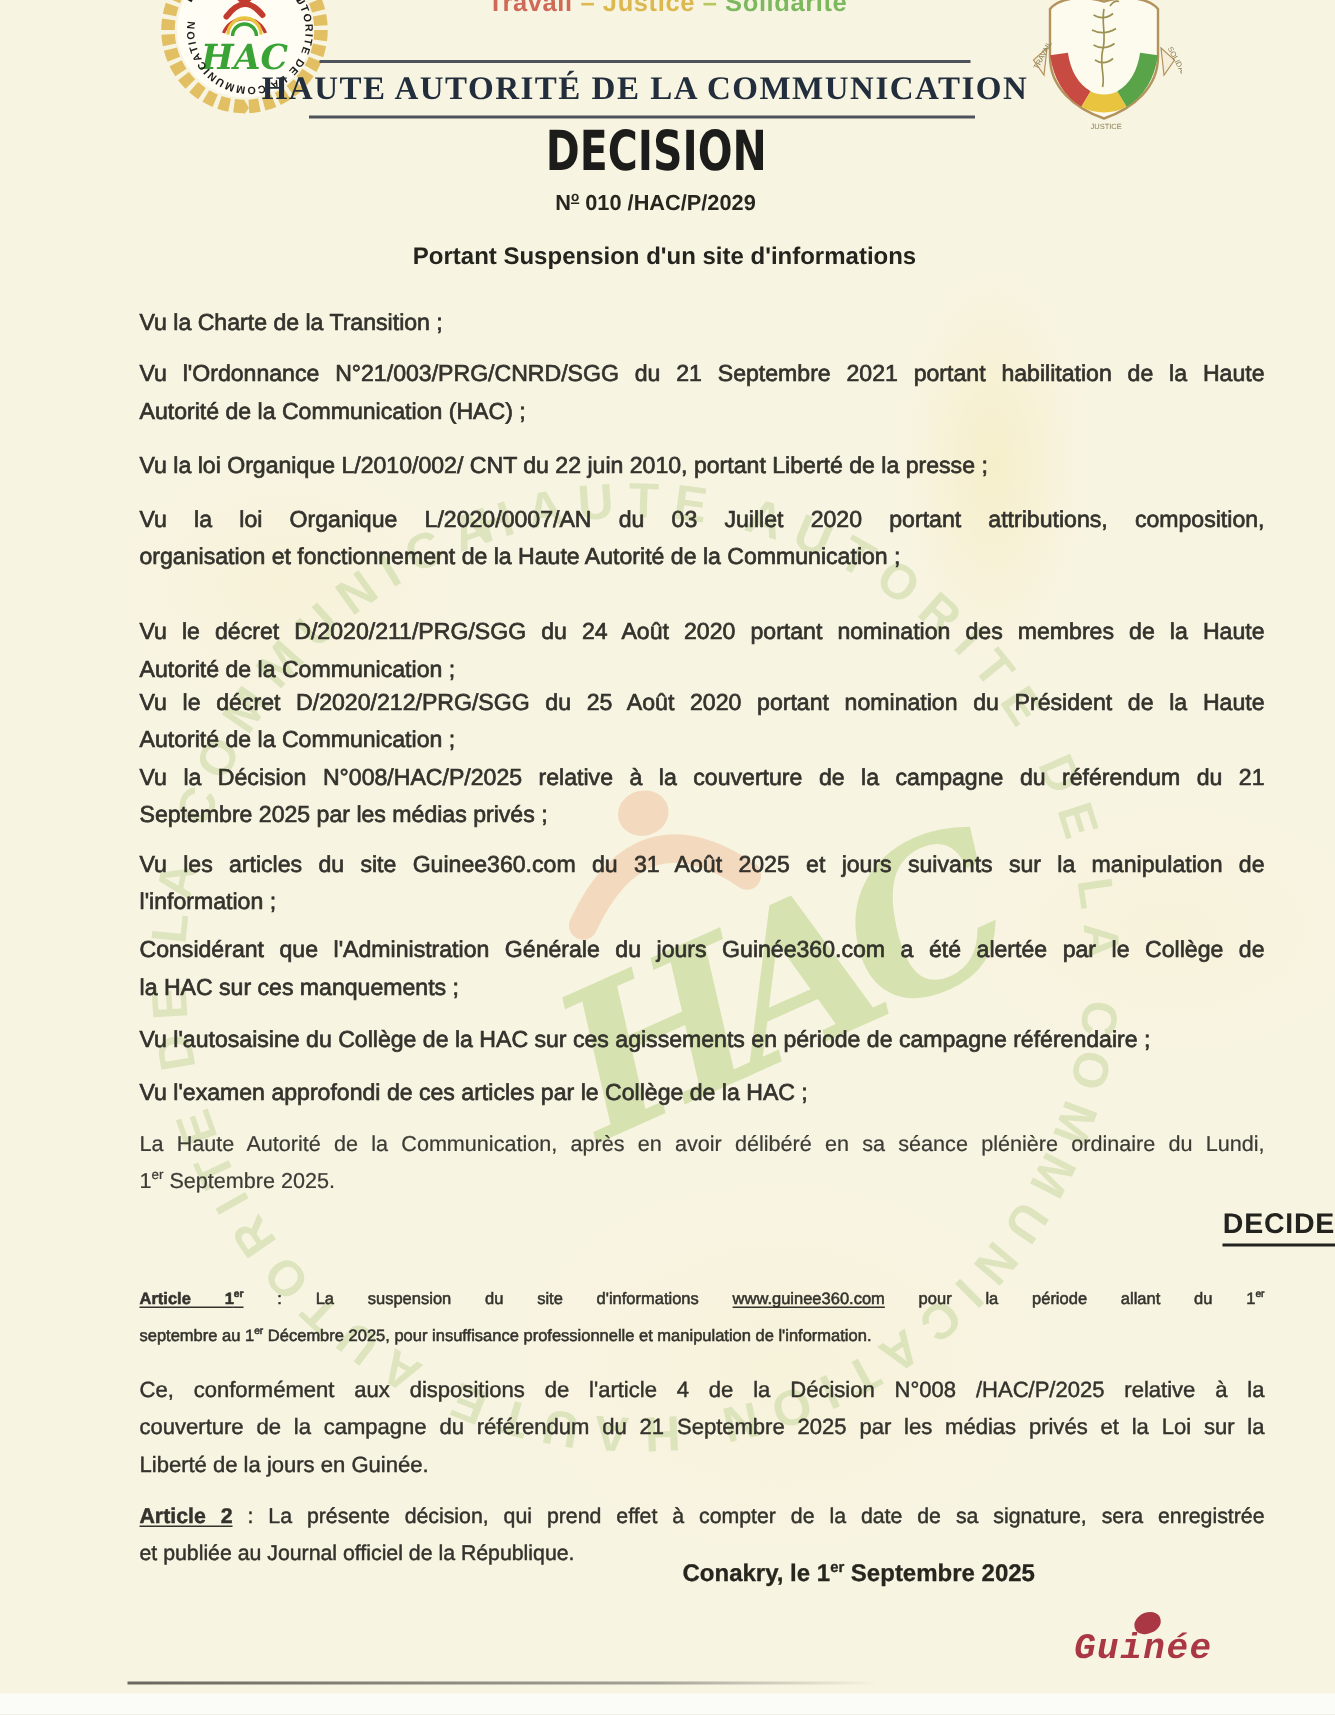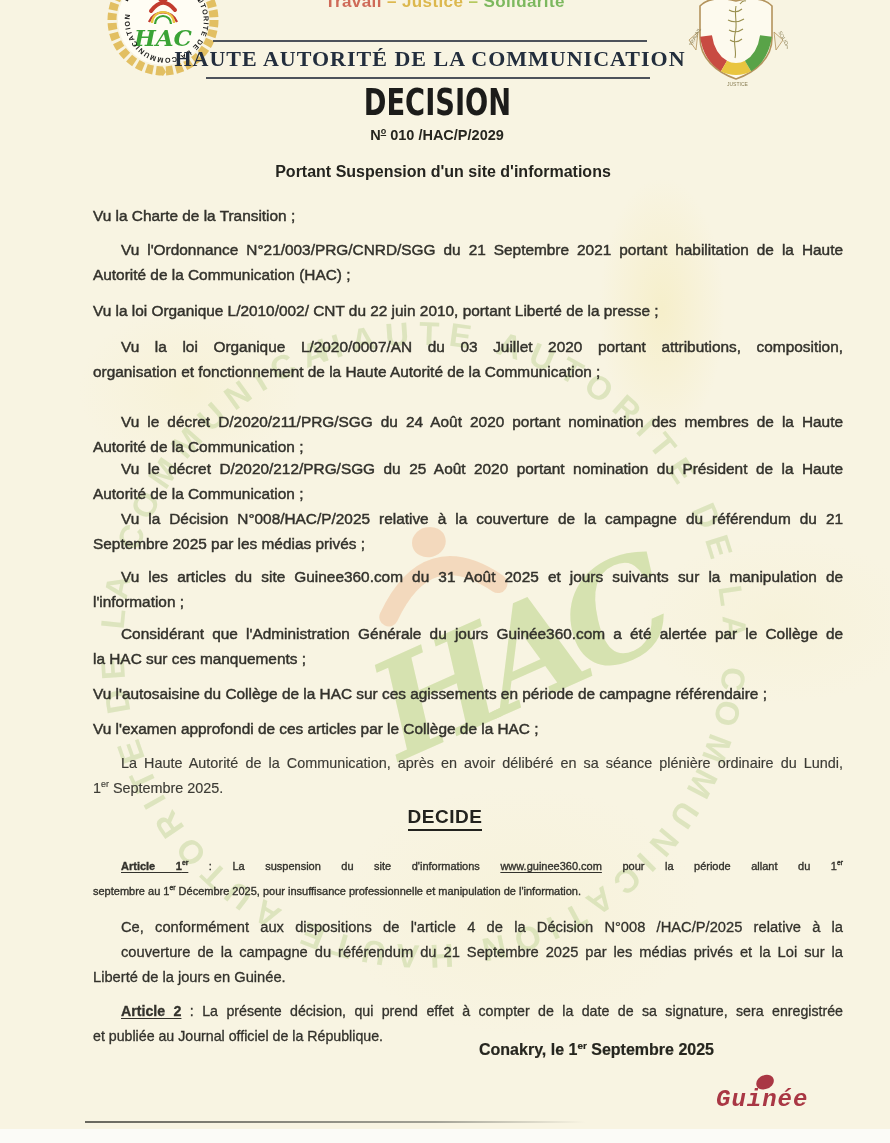--- a/index.html
+++ b/index.html
@@ -38,35 +38,35 @@
                 font-weight:700; font-size:14.5px; color:#26261f; }
   .ordo { font-size:9px; vertical-align:super; text-decoration:underline; }
   .subject { position:absolute; top:163px; left:0; width:886px; text-align:center;
              font-weight:700; font-size:16px; color:#24241f; }
 
   
   .body { position:absolute; top:0; left:93px; width:750px; }
   .blk  { position:absolute; left:0; width:750px; font-size:15.4px; line-height:25px;
           -webkit-text-stroke:.45px currentColor; color:#33322c; }
   .line { white-space:nowrap; }
-  .j    { text-align:justify; text-align-last:justify;margin-left:28px; }
+  .j    { text-align:justify; text-align-last:justify; }
   .blk-delib { font-size:14.4px; -webkit-text-stroke:.15px currentColor; color:#3c3b35; }
   .blk-a1    { font-size:11px;   -webkit-text-stroke:.35px currentColor; }
   .blk-ce    { font-size:14.7px; -webkit-text-stroke:.3px  currentColor; }
   .blk-a2    { font-size:14.2px; -webkit-text-stroke:.3px  currentColor; }
   .sup { font-size:.62em; vertical-align:super; line-height:0; }
   .art { font-weight:700; text-decoration:underline; text-underline-offset:2px; }
   .u   { text-decoration:underline; text-underline-offset:2px; }
 
-  .decide { position:absolute; top:806px; left:0; width:890px; text-align:center; }
+  .decide { position:absolute; top:806px; left:0; width:890px; text-align:right; }
   .decide span { display:inline-block; font-weight:700; font-size:19px; letter-spacing:.5px;
                  border-bottom:2px solid #22221e; padding-bottom:1px; color:#22221e; }
 
   .dateline { position:absolute; top:1041px; left:455px; font-weight:700; font-size:16px;
-              color:#26261f;margin-left:24px; -webkit-text-stroke:.2px currentColor; }
+              color:#26261f; -webkit-text-stroke:.2px currentColor; }
 
   
   .guinee { position:absolute; top:1086px; left:716px; color:#a93744;
             font-family:Liberation Mono, monospace; font-style:italic; font-weight:700;
             font-size:24px; letter-spacing:1px; }
   .guinee .blob { position:absolute; left:40px; top:-11px; width:18px; height:14px;
                   background:#a93744; border-radius:62% 46% 58% 42%; transform:rotate(-12deg); }
 
   
   .scanline { position:absolute; top:1121px; left:85px; width:500px; height:2px;

